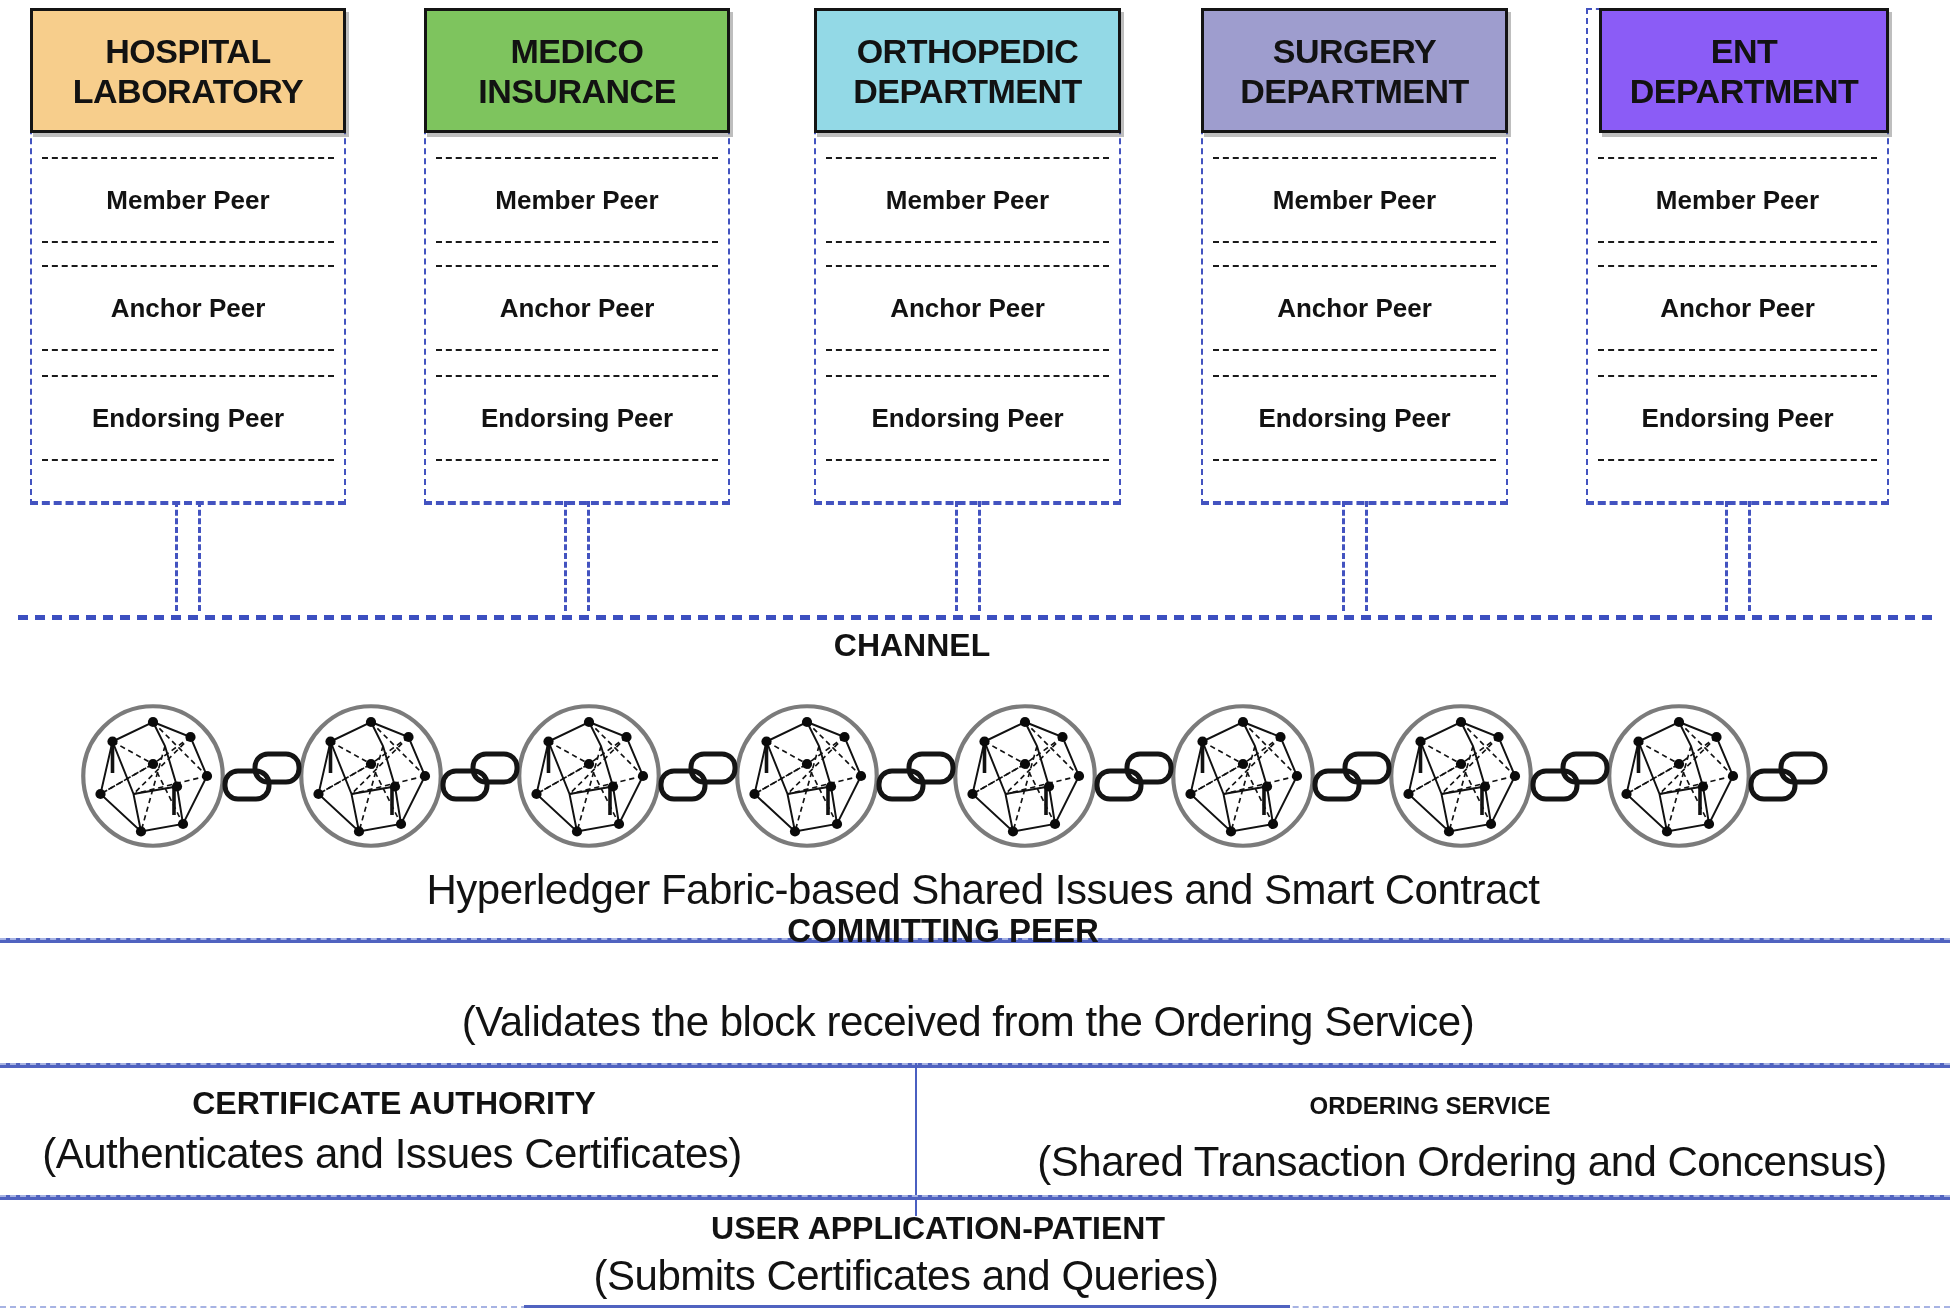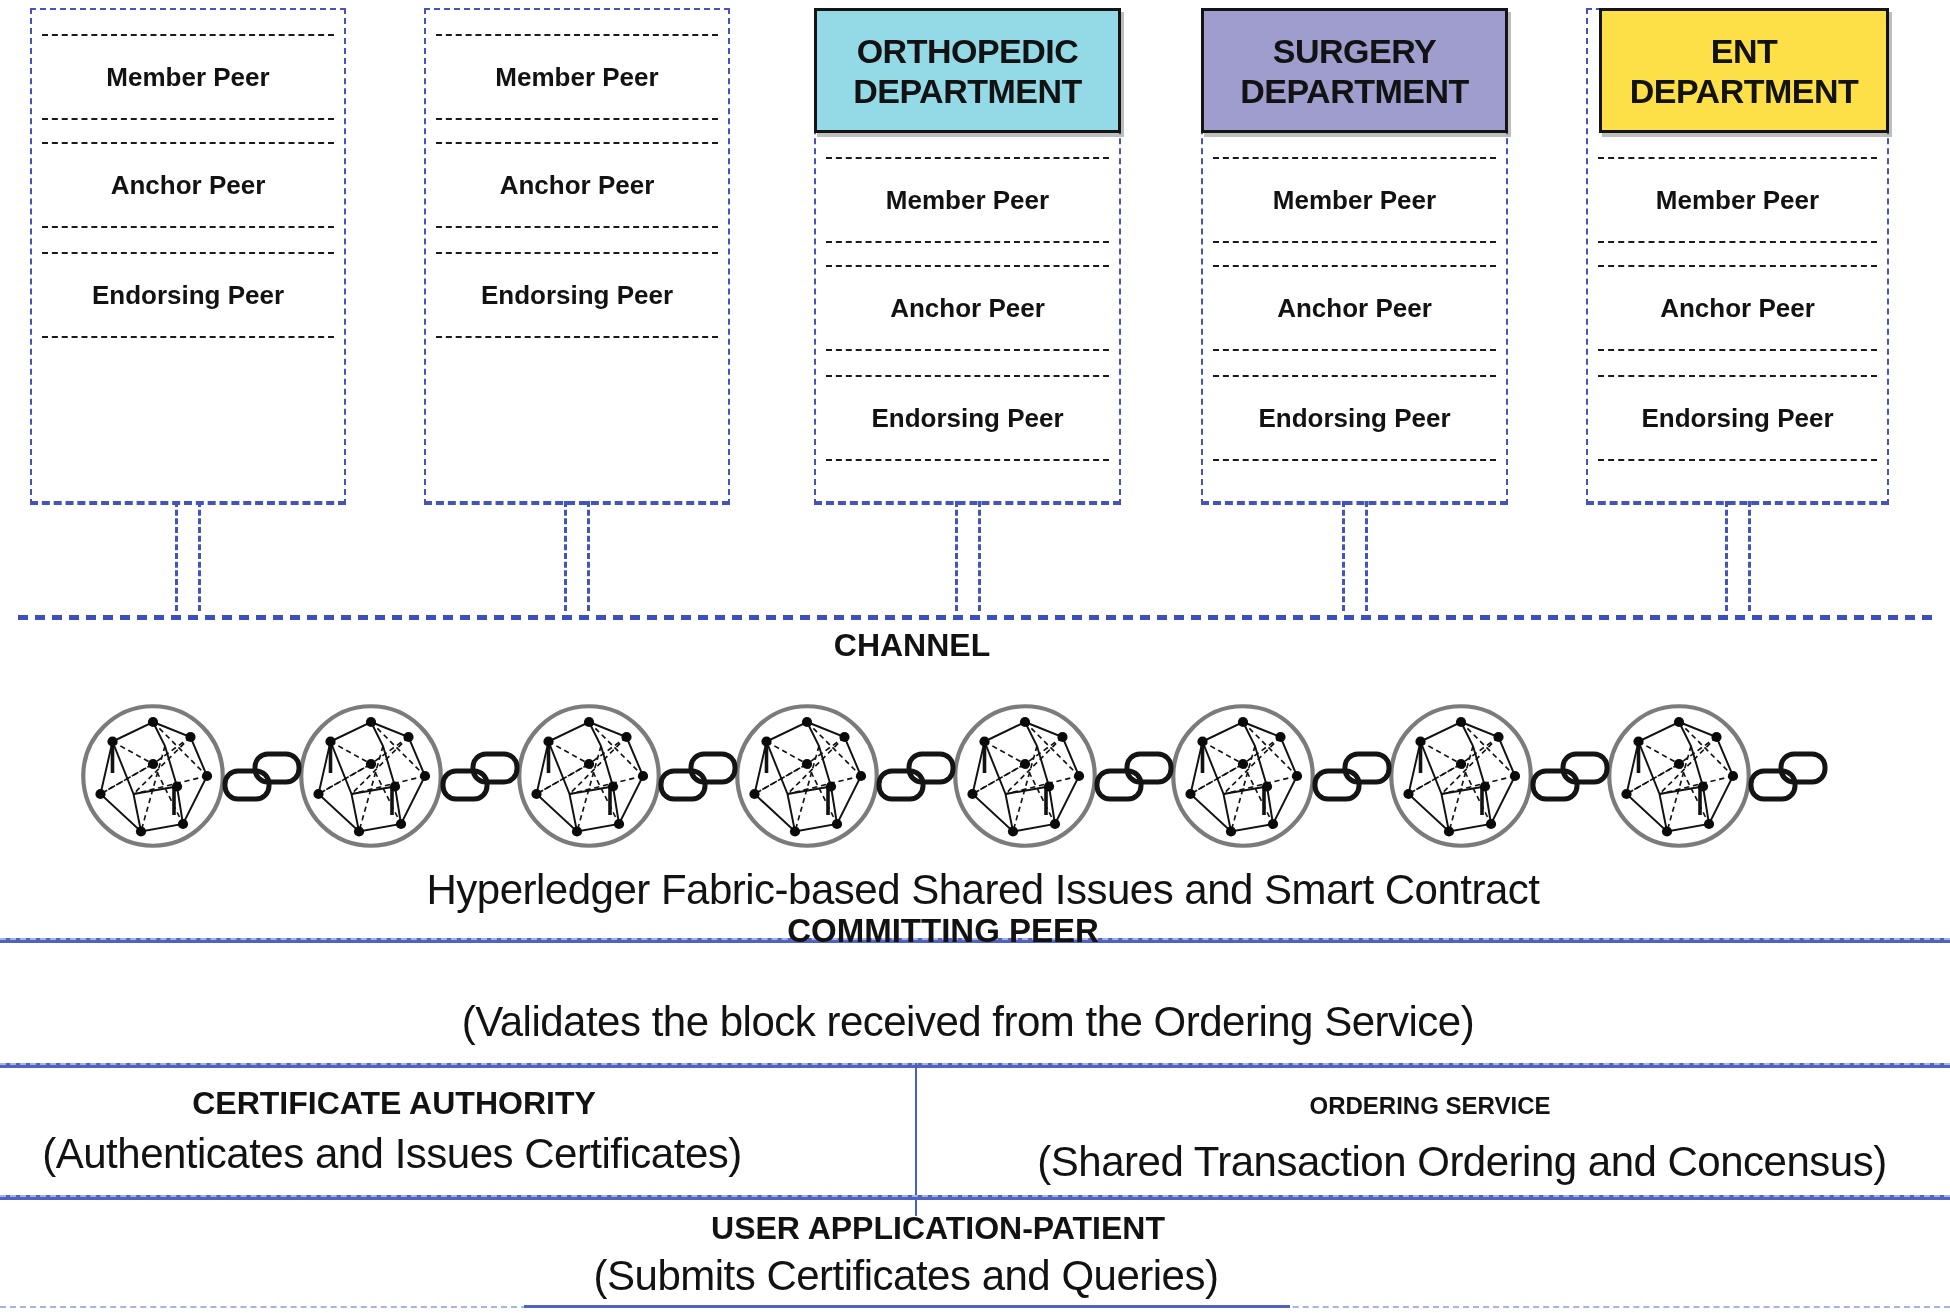--- a/index.html
+++ b/index.html
@@ -74,30 +74,38 @@
   .ua-sub{top:1252px;left:906px;}
   .bottom-dashed{position:absolute;top:1306px;left:0;width:1950px;height:0;border-top:2px dashed #A7B3E3;}
   .bottom-solid{position:absolute;top:1305px;left:524px;width:766px;height:3px;background:#5063C0;}
 </style>
 </head>
 <body>
 
 <div>
 
   <div class="dept-col">
+    <div class="dept-header" style="background: rgb(247, 206, 140);">
+      <div>HOSPITAL</div>
+      <div>LABORATORY</div>
+    </div>
     <div class="gapA"></div>
     <div class="peer">Member Peer</div>
     <div class="gapB"></div>
     <div class="peer">Anchor Peer</div>
     <div class="gapA"></div>
     <div class="peer">Endorsing Peer</div>
     <div class="connector"></div>
   </div>
 
   <div class="dept-col">
+    <div class="dept-header" style="background: rgb(126, 196, 94);">
+      <div>MEDICO</div>
+      <div>INSURANCE</div>
+    </div>
     <div class="gapA"></div>
     <div class="peer">Member Peer</div>
     <div class="gapB"></div>
     <div class="peer">Anchor Peer</div>
     <div class="gapA"></div>
     <div class="peer">Endorsing Peer</div>
     <div class="connector"></div>
   </div>
 
   <div class="dept-col">
@@ -122,21 +130,21 @@
     <div class="gapA"></div>
     <div class="peer">Member Peer</div>
     <div class="gapB"></div>
     <div class="peer">Anchor Peer</div>
     <div class="gapA"></div>
     <div class="peer">Endorsing Peer</div>
     <div class="connector"></div>
   </div>
 
   <div class="dept-col">
-    <div class="dept-header" style="background: #fde047; margin-left: 11px;">
+    <div class="dept-header" style="background: #8b5cf6; margin-left: 11px;">
       <div>ENT</div>
       <div>DEPARTMENT</div>
     </div>
     <div class="gapA"></div>
     <div class="peer">Member Peer</div>
     <div class="gapB"></div>
     <div class="peer">Anchor Peer</div>
     <div class="gapA"></div>
     <div class="peer">Endorsing Peer</div>
     <div class="connector"></div>

